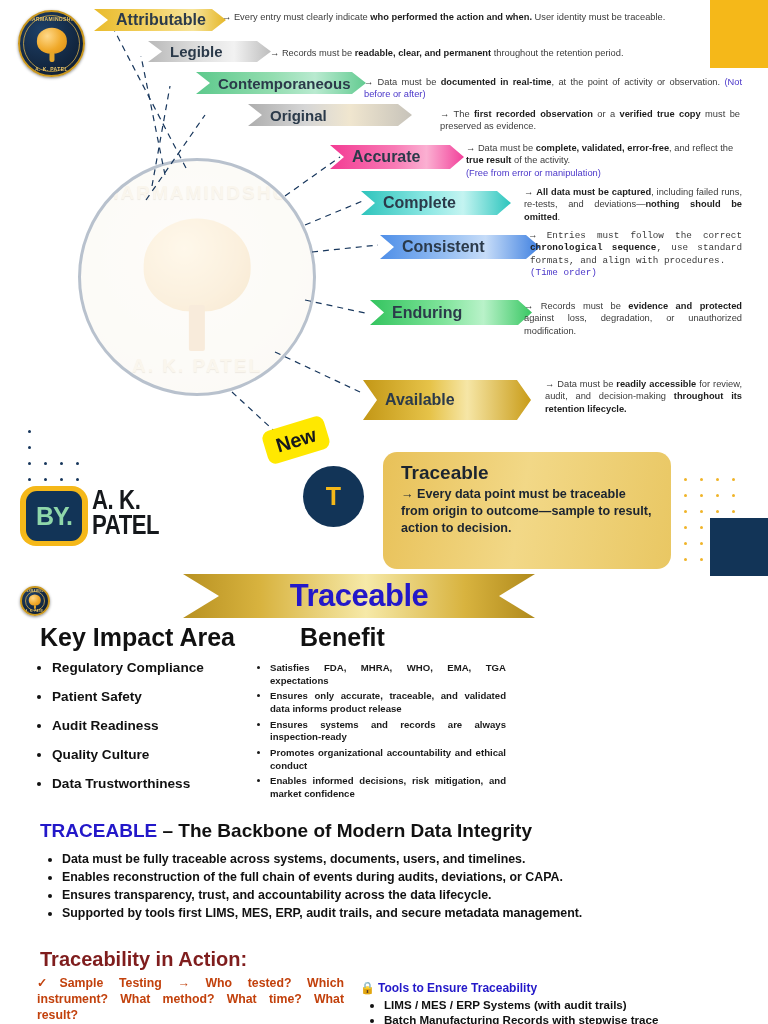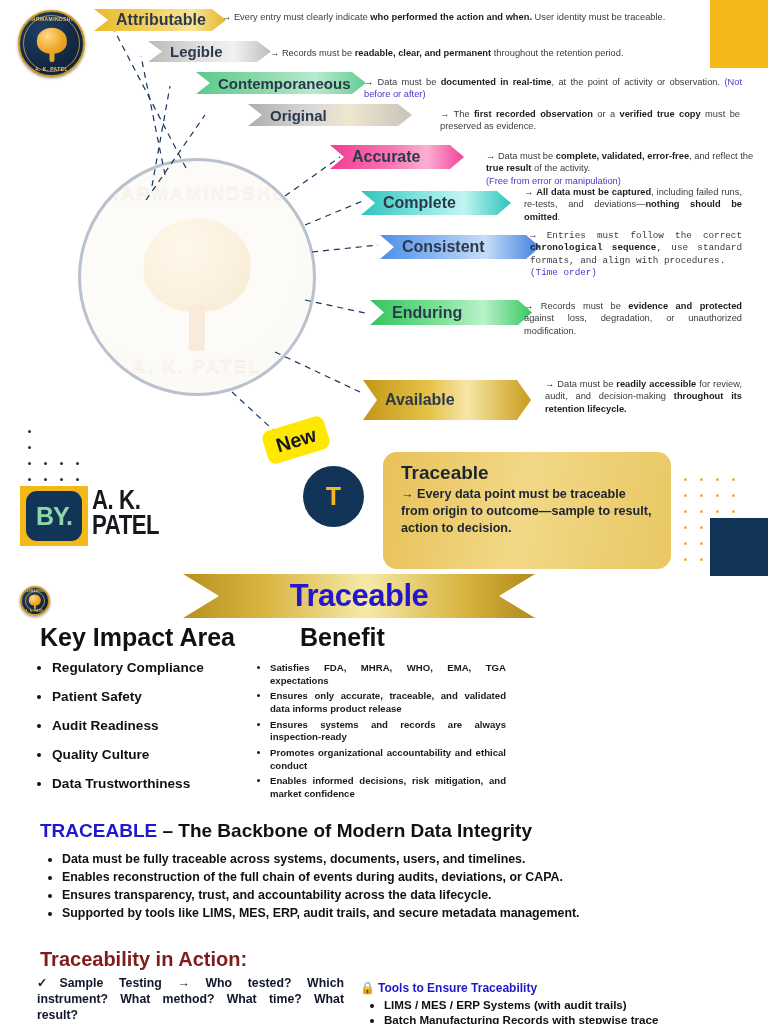--- a/index.html
+++ b/index.html
@@ -124,21 +124,21 @@
   }
   .trace-card .tc-title {
     font-size:19px; font-weight:800; color:#1b2430; margin-bottom:2px;
   }
   .trace-card .tc-body {
     font-size:12.6px; font-weight:700; color:#1b2430; line-height:1.35;
   }
 
   
   .by-lockup { position:absolute; left:20px; top:486px; display:flex; align-items:flex-start; }
-  .by-square { width:68px; height:60px; background:#f5b819; display:flex; align-items:center; justify-content:center; }
+  .by-square { width:68px; height:60px; background:#f5b819; display:flex; align-items:center; justify-content:center;border-radius:16px; }
   .by-inner {
     width:56px; height:50px; background:#123457; border-radius:11px;
     display:flex; align-items:center; justify-content:center;
     color:#8fd7aa; font-size:25px; font-weight:800; letter-spacing:-1px;
   }
   .by-name {
     margin-left:4px; font-size:27px; line-height:.92; font-weight:700;
     color:#15181c; letter-spacing:-.5px; padding-top:2px;
     font-family:"Liberation Sans Narrow","Liberation Sans",sans-serif;
     transform: scaleX(.82); transform-origin: left top;
@@ -177,21 +177,21 @@
 
   .backbone-list { position:absolute; left:44px; top:852px; width:660px; }
   .backbone-list li {
     list-style:disc; margin-left:18px; margin-bottom:4px;
     font-size:12.4px; font-weight:600; color:#111;
   }
 
   .action-title { left:40px; top:948px; font-size:20px; color:#7f1d1d; }
   .action-text {
     position:absolute; left:37px; top:975px; width:307px;
-    font-size:12.3px; font-weight:700; color:#0f172a; line-height:1.32; text-align:justify;
+    font-size:12.3px; font-weight:700; color:#c2410c; line-height:1.32; text-align:justify;
   }
   .tools-title {
     position:absolute; left:360px; top:981px;
     font-size:12px; font-weight:700; color:#2318c9;
   }
   .lock-icon { color:#e8941a; margin-right:3px; }
   .tools-list { position:absolute; left:368px; top:998px; width:390px; }
   .tools-list li {
     list-style:disc; margin-left:16px; margin-bottom:2px;
     font-size:11.6px; font-weight:700; color:#111;
@@ -296,21 +296,21 @@
     <div class="ribbon" style="left:248px;top:104px;width:164px;height:22px;font-size:15px;
                 background:linear-gradient(90deg,#adadad 0%,#d6d6d6 35%,#f0e6cf 62%,#c7c3ba 100%);">
       <span>Original</span>
     </div>
     <div class="desc" style="left:440px;top:108px;width:300px;"><span class="arrow">→</span> The <b>first recorded observation</b> or a <b>verified true copy</b> must be preserved as evidence.</div>
 
     <div class="ribbon" style="left:330px;top:145px;width:134px;height:24px;font-size:16px;
                 background:linear-gradient(90deg,#f33b93 0%,#f87ab5 48%,#fbb0d2 72%,#f2409a 100%);">
       <span>Accurate</span>
     </div>
-    <div class="desc" style="left:466px;top:150px;width:276px;text-align:left;margin-left:20px;"><span class="arrow">→</span> Data must be <b>complete, validated, error-free</b>, and reflect the <b>true result</b> of the activity.<br><span class="note">(Free from error or manipulation)</span></div>
+    <div class="desc" style="left:466px;top:142px;width:276px;text-align:left;"><span class="arrow">→</span> Data must be <b>complete, validated, error-free</b>, and reflect the <b>true result</b> of the activity.<br><span class="note">(Free from error or manipulation)</span></div>
 
     <div class="ribbon" style="left:361px;top:191px;width:150px;height:24px;font-size:16px;
                 background:linear-gradient(90deg,#2ec4bc 0%,#8ee8e4 45%,#c4f4f1 68%,#2bc5bd 100%);">
       <span>Complete</span>
     </div>
     <div class="desc" style="left:524px;top:186px;width:218px;"><span class="arrow">→</span> <b>All data must be captured</b>, including failed runs, re-tests, and deviations—<b>nothing should be omitted</b>.</div>
 
     <div class="ribbon" style="left:380px;top:235px;width:160px;height:24px;font-size:16px;
                 background:linear-gradient(90deg,#4f8fe8 0%,#9dc3f3 45%,#c6dcf8 66%,#3d7fe0 100%);">
       <span>Consistent</span>
@@ -378,21 +378,21 @@
       <li>Enables informed decisions, risk mitigation, and market confidence</li>
     </ul>
 
   <div class="sec-title backbone-title">
     <span class="hl">TRACEABLE</span><span> – The Backbone of Modern Data Integrity</span>
   </div>
   <ul class="backbone-list" id="backbone-list">
       <li>Data must be fully traceable across systems, documents, users, and timelines.</li>
       <li>Enables reconstruction of the full chain of events during audits, deviations, or CAPA.</li>
       <li>Ensures transparency, trust, and accountability across the data lifecycle.</li>
-      <li>Supported by tools like LIMS, MES, ERP, audit trails, and secure metadata management.</li>
+      <li>Supported by tools first LIMS, MES, ERP, audit trails, and secure metadata management.</li>
     </ul>
 
   <div class="sec-title action-title">Traceability in Action:</div>
   <div class="action-text">✓Sample Testing → Who tested? Which instrument? What method? What time? What result?</div>
 
   <div class="tools-title">
     <span class="lock-icon">🔒</span><span>Tools to Ensure Traceability</span>
   </div>
   <ul class="tools-list" id="tools-list">
       <li>LIMS / MES / ERP Systems (with audit trails)</li>

